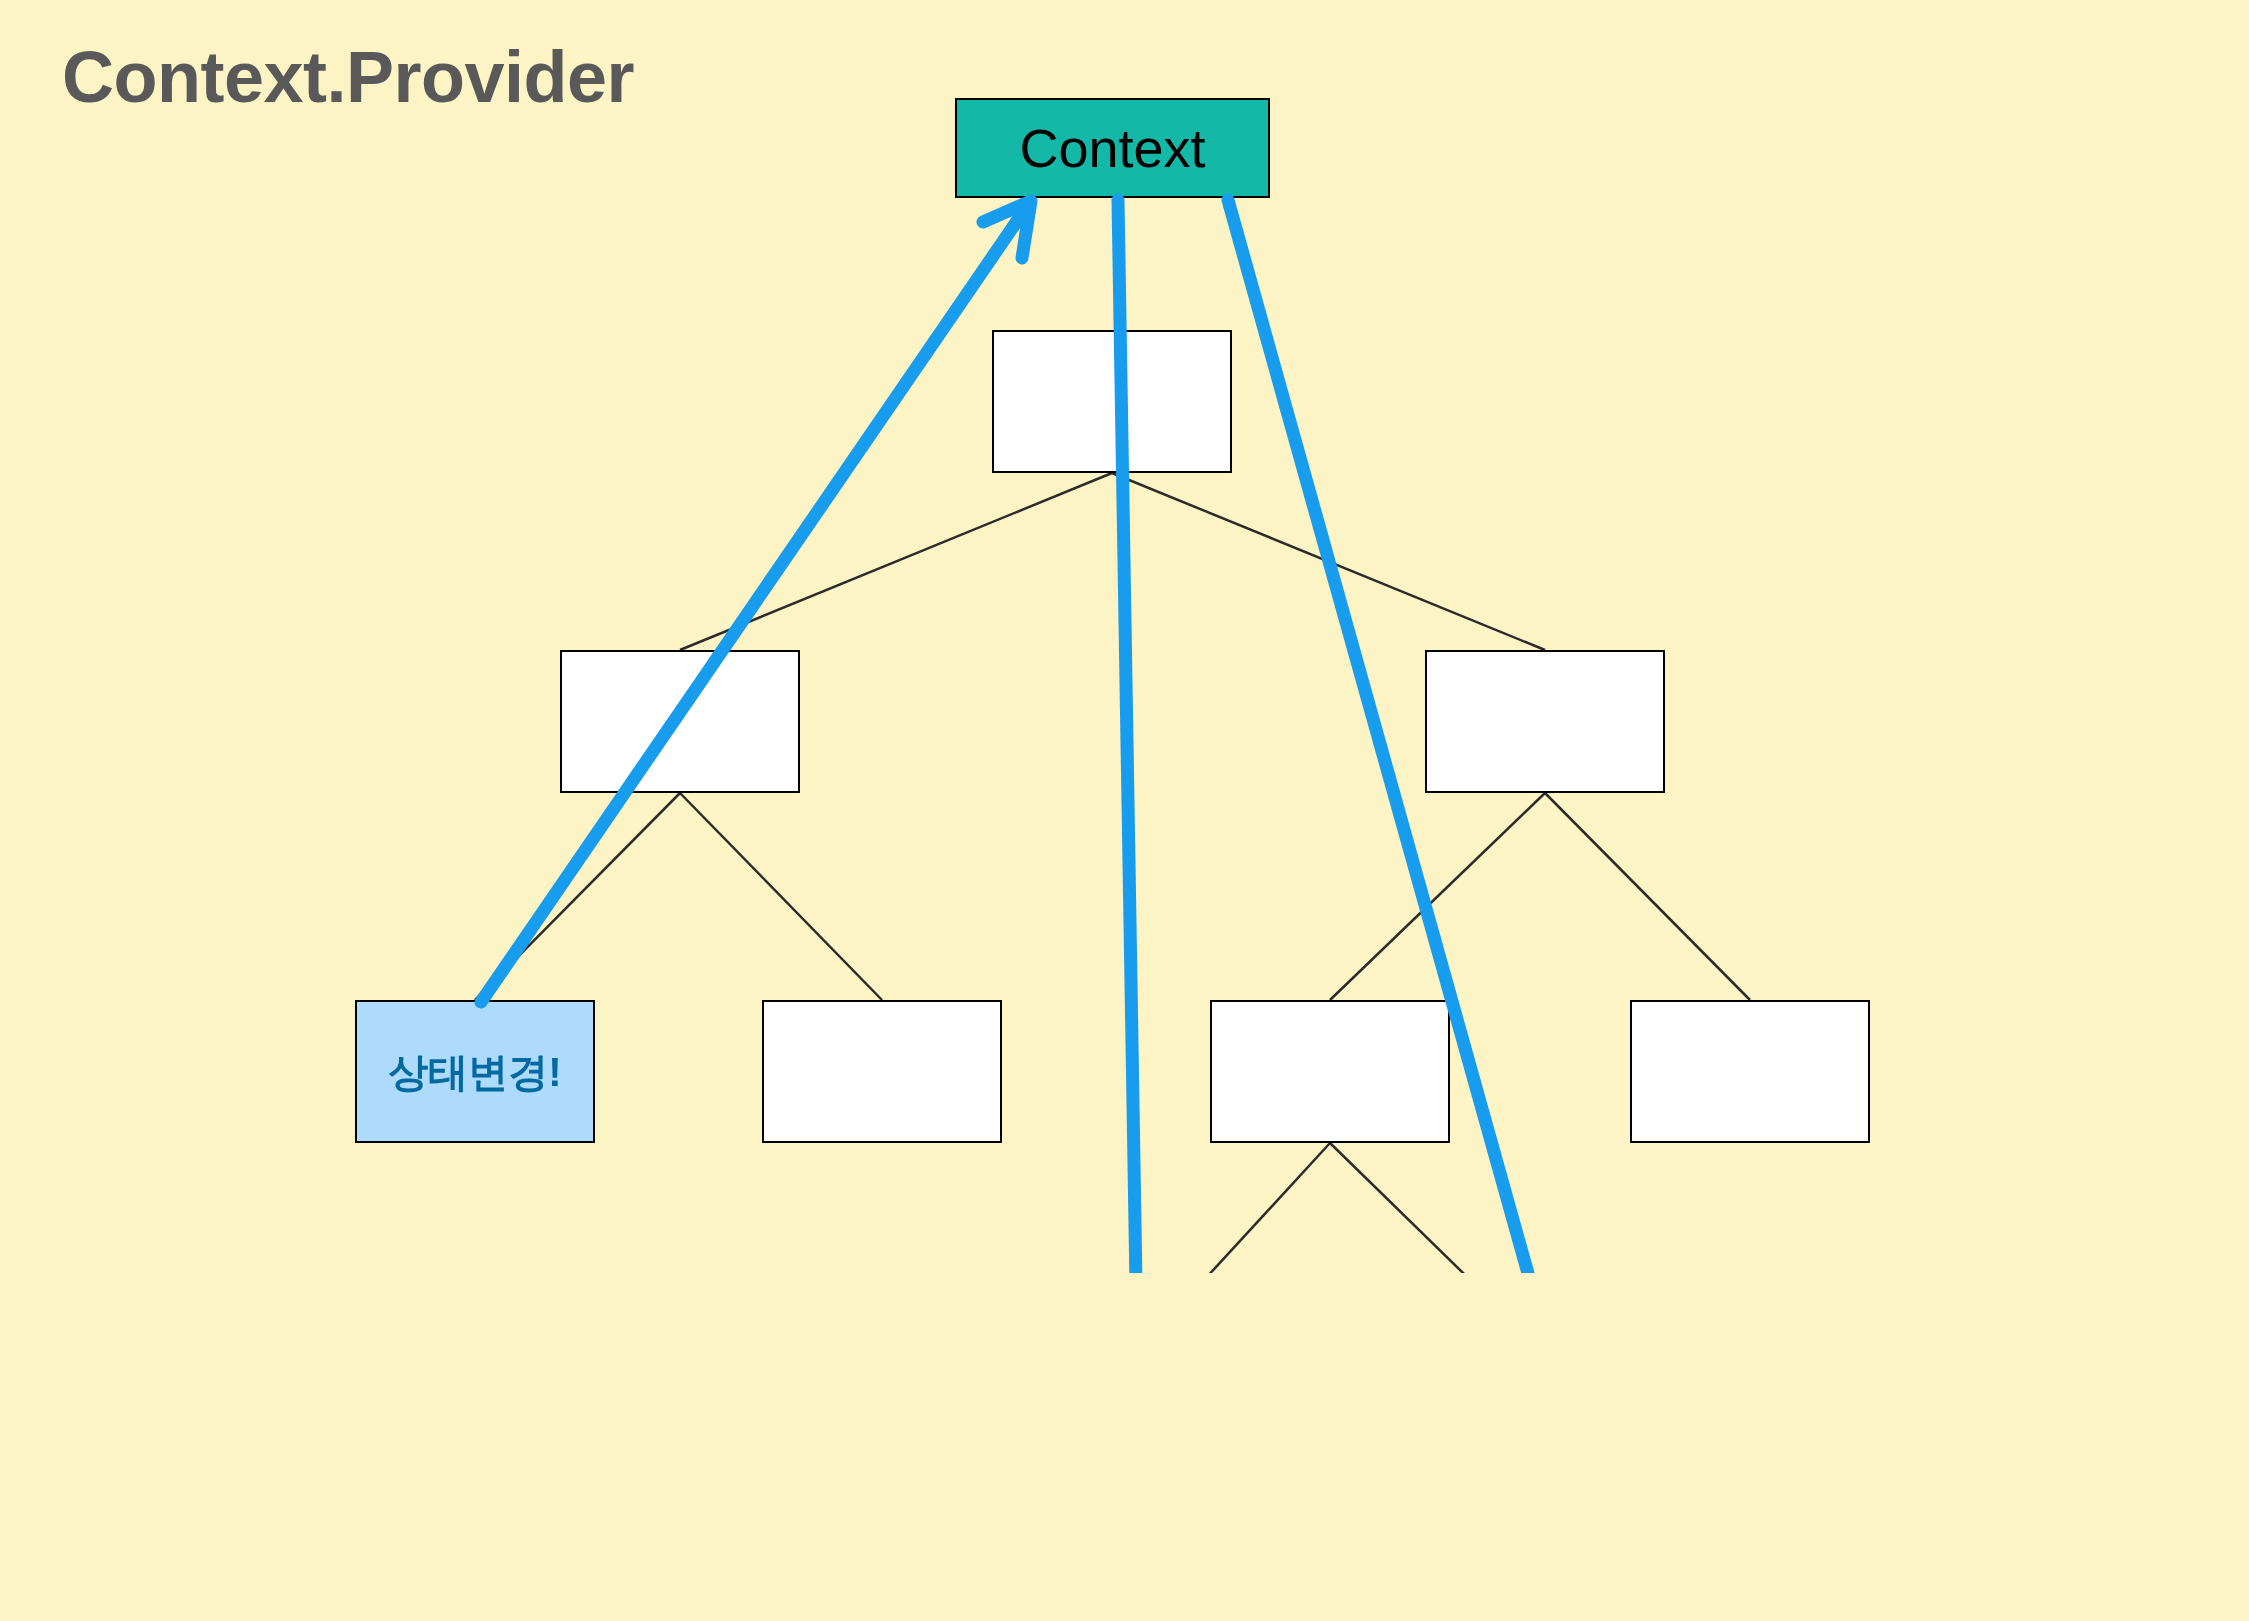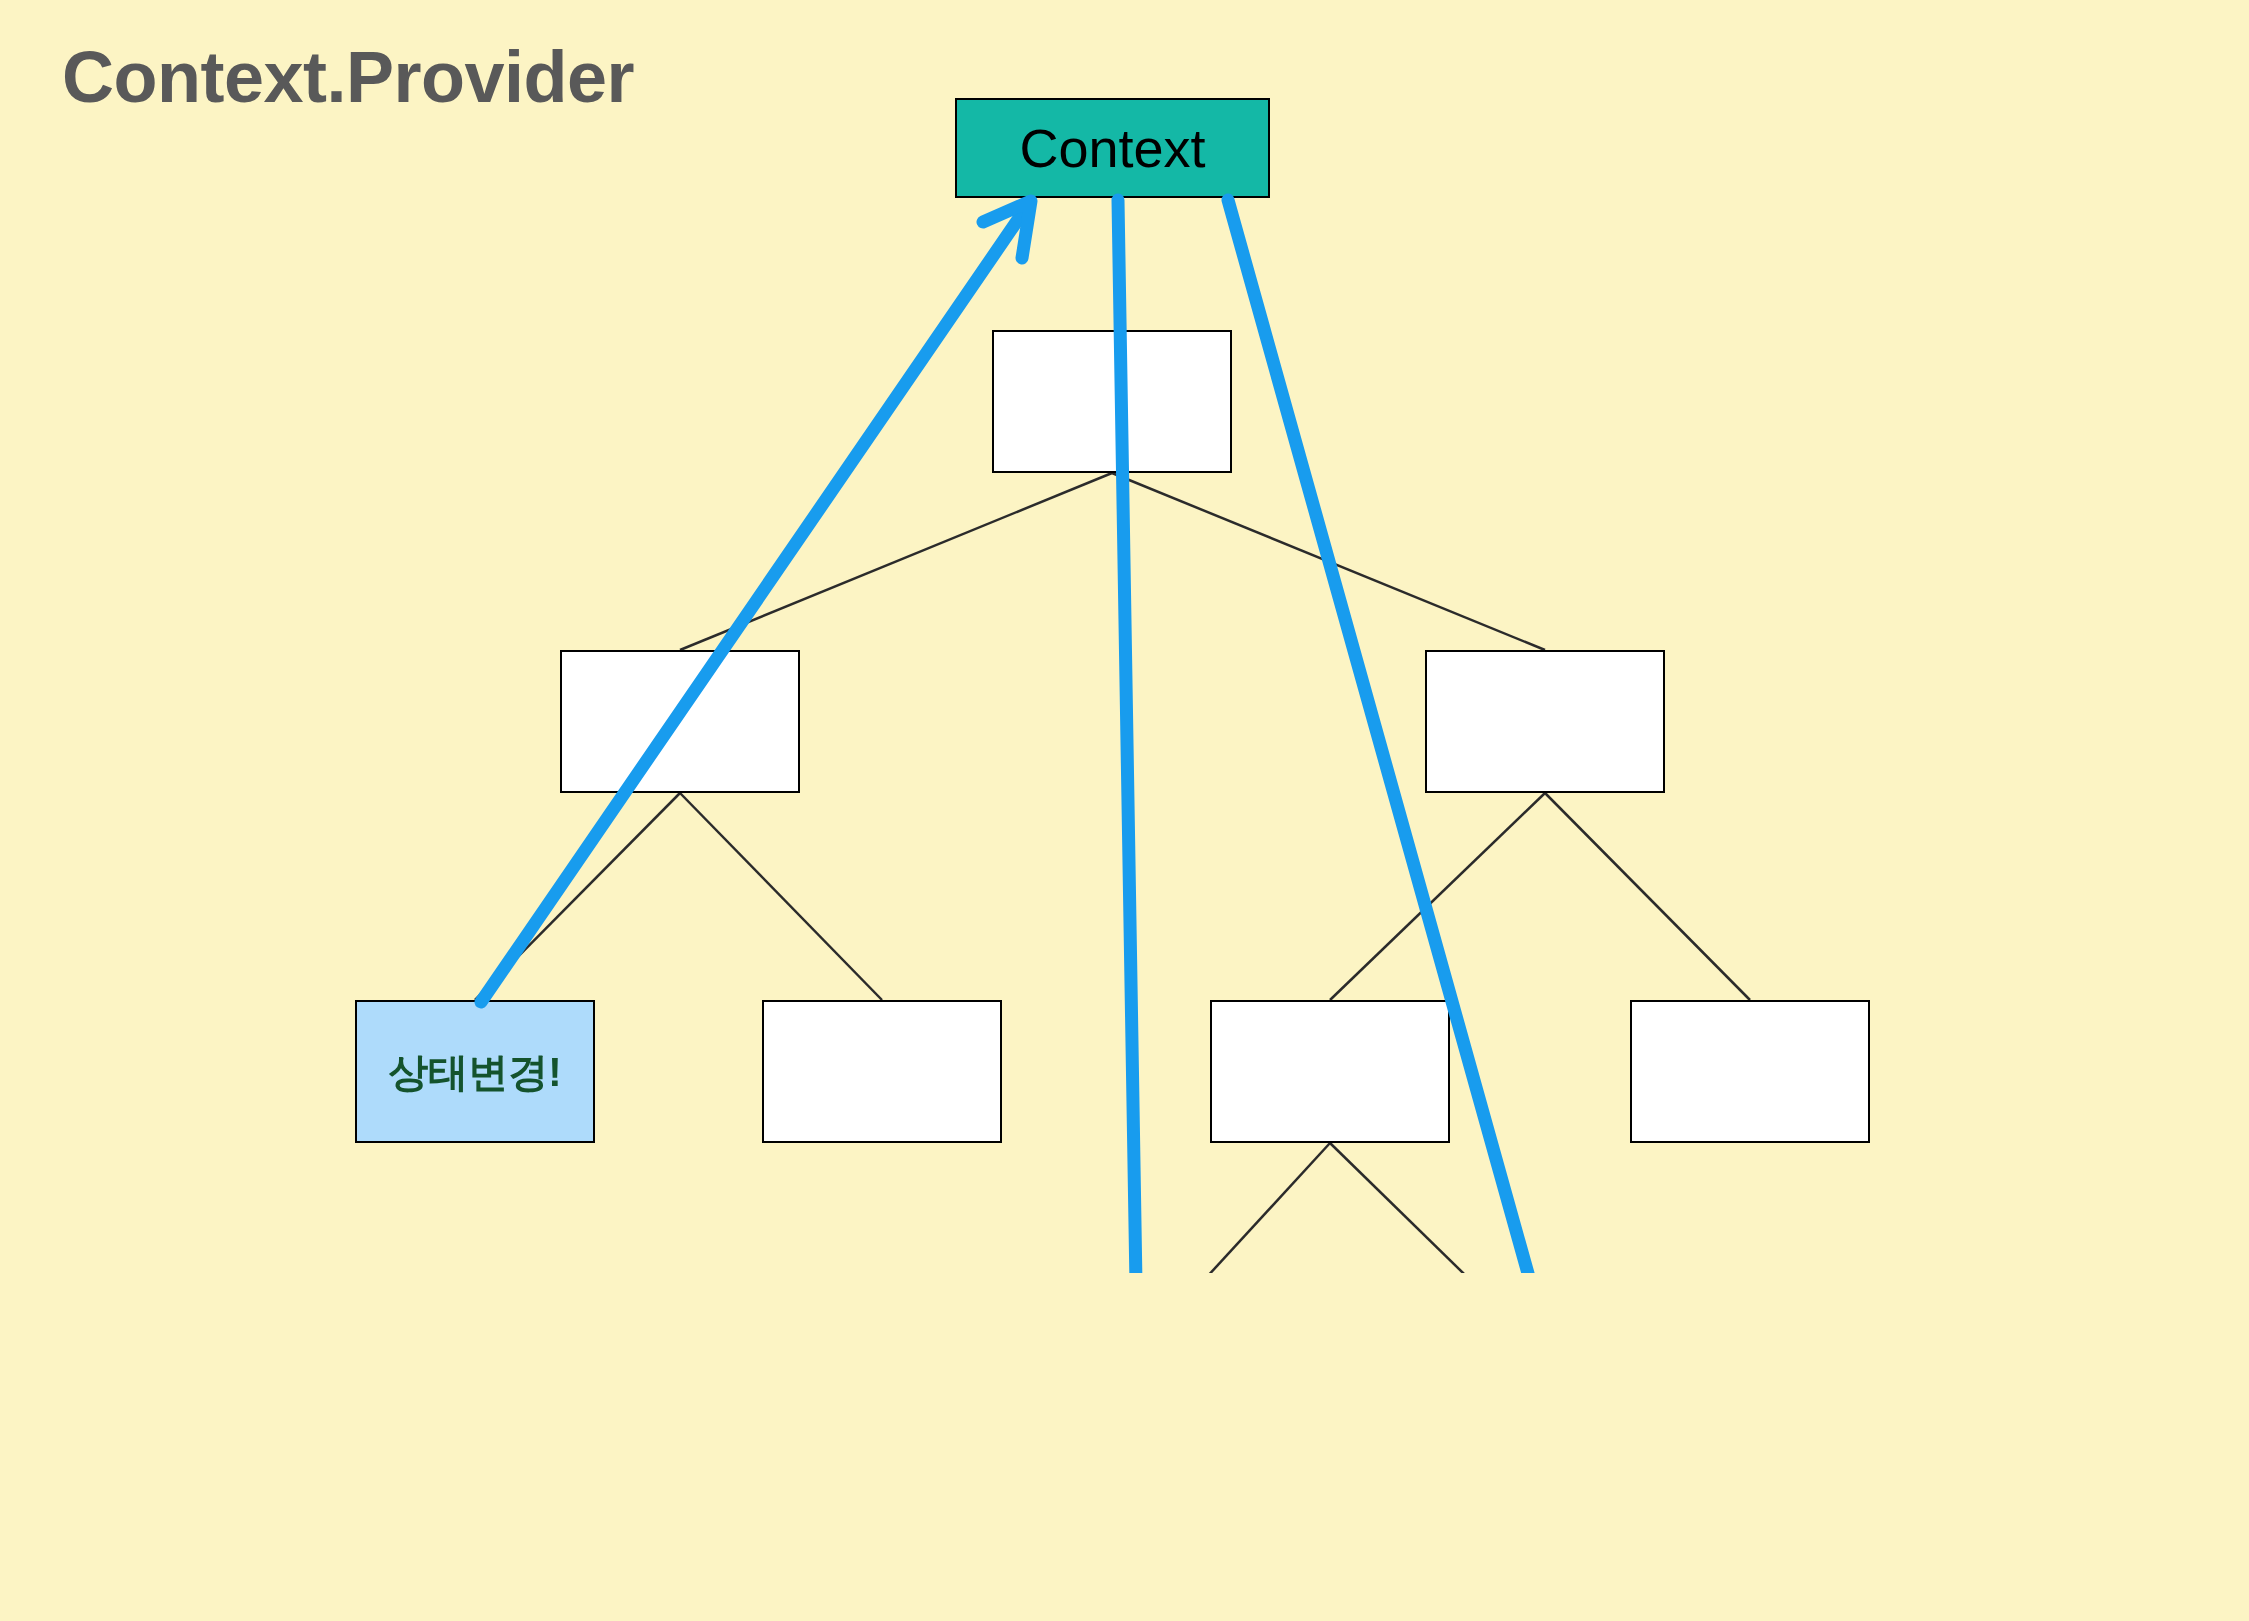--- a/index.html
+++ b/index.html
@@ -59,21 +59,21 @@
   }
   .node-label {
     font-size: 54px;
     color: #000000;
     line-height: 1;
     white-space: nowrap;
   }
   .node.accent .node-label {
     font-size: 40px;
     font-weight: bold;
-    color: #14532d;
+    color: #0369a1;
   }
 </style>
 </head>
 <body>
 
 <div id="stage">
 
   <div class="title">Context.Provider</div>
 
   <svg id="edge-layer" viewBox="0 0 2249 1621" xmlns="http://www.w3.org/2000/svg">

